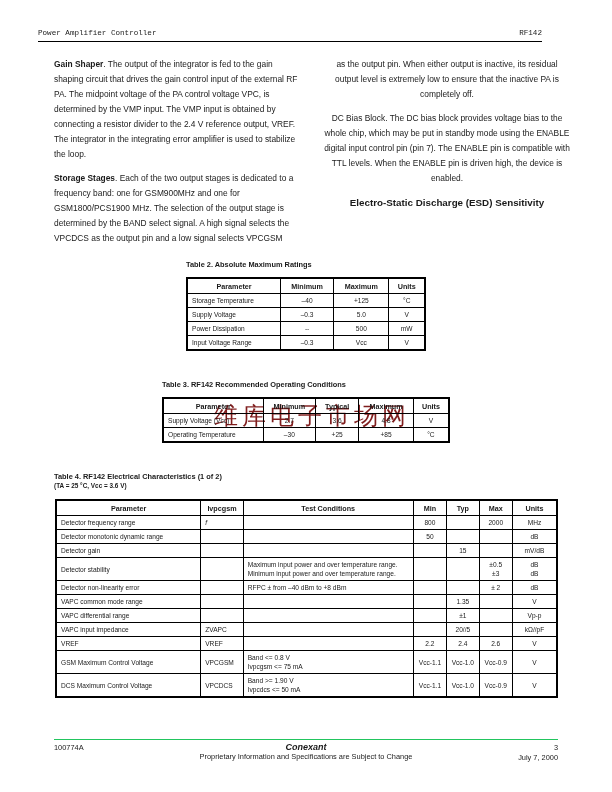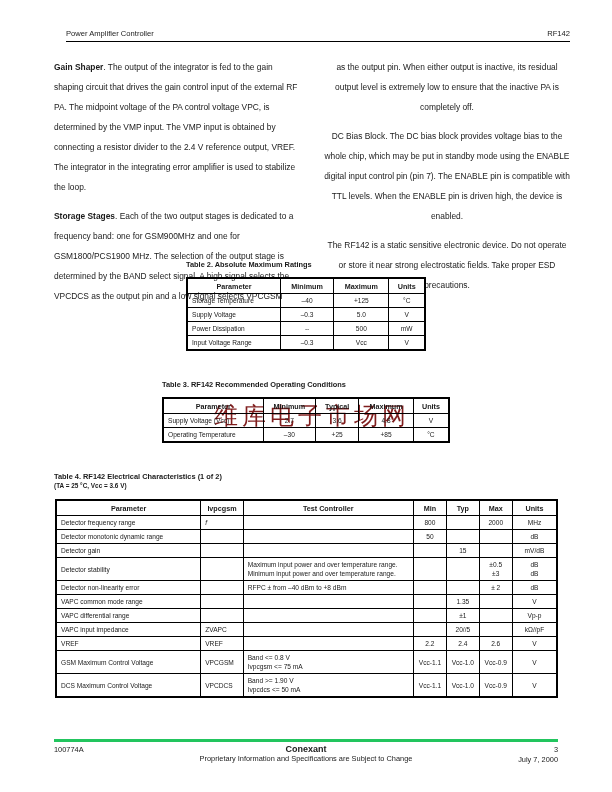--- a/index.html
+++ b/index.html
@@ -1,41 +1,41 @@
 <!DOCTYPE html>
 <html><head>
 <meta charset="utf-8">
 <style>
   html, body { margin: 0; padding: 0; background: #ffffff; }
   body { width: 612px; height: 792px; position: relative; overflow: hidden;
          font-family: "Liberation Sans", sans-serif; color: #1a1a1a; }
-  .hdr { position: absolute; left: 66px; top: 27px; width: 504px; height: 14px;
-         font-size: 7.6px; border-bottom: 1px solid #000; }
+  .hdr { position: absolute; left: 38px; top: 27px; width: 504px; height: 14px;
+         font-size: 7.6px; border-bottom: 1px solid #000; font-family: Liberation Mono, monospace; }
   .hdr .l { position: absolute; left: 0; top: 2px; }
   .hdr .r { position: absolute; right: 0; top: 2px; }
-  .col { position: absolute; top: 57px; width: 246px; font-size: 8.4px; line-height: 20px; }
+  .col { position: absolute; top: 57px; width: 246px; font-size: 8.4px; line-height: 15px; }
   .col p { margin: 0 0 9px 0; }
   .col b { font-weight: bold; }
   .col h3 { font-size: 9.8px; font-weight: bold; margin: 3px 0 7px 0; }
   .col-left { left: 54px; }
   .col-right { left: 324px; text-align: center; }
   .cap { position: absolute; font-size: 7.4px; font-weight: bold; text-align: left; }
   .cap .sub { font-size: 6.4px; display: block; margin-top: 1px; }
   table { position: absolute; border-collapse: collapse; font-size: 6.6px; padding-left: 48px; }
   th, td { border: 0.8px solid #000; padding: 0 4px; height: 13px; }
   th { font-weight: bold; font-size: 7.2px; text-align: center; height: 14px; }
   td.c { text-align: center; }
   td.tall { height: 22px; }
   table.thick { border: 2px solid #000; }
   table.thick th { border-bottom: 1.5px solid #000; }
   .ftr { position: absolute; left: 54px; top: 739px; width: 504px; height: 26px;
-         border-top: 3px solid #22c55e; font-size: 7.4px; }
+         border-top: 1px solid #22c55e; font-size: 7.4px; }
   .ftr .l { position: absolute; left: 0; top: 3px; }
   .ftr .c { position: absolute; left: 0; right: 0; top: 2px; text-align: center; }
-  .ftr .c .brand { font-weight: bold; font-size: 9px; display: block; }
+  .ftr .c .brand { font-weight: bold; font-size: 9px; display: block; font-style: italic; }
   .ftr .r { position: absolute; right: 0; top: 3px; text-align: right; line-height: 10px; }
   .wm { position: absolute; left: 214px; top: 372px; font-size: 24px; color: #7f1d1d;
         letter-spacing: 4px; font-family: "DejaVu Serif", serif; z-index: 0; margin-top: 28px; }
   .two { display: block; line-height: 9px; }
 </style>
 </head>
 <body>
 
 <div class="hdr">
   <span class="l">Power Amplifier Controller</span>
@@ -43,21 +43,21 @@
 </div>
 
 <div class="col col-left">
   <p><b>Gain Shaper</b><span>. The output of the integrator is fed to the gain shaping circuit that drives the gain control input of the external RF PA. The midpoint voltage of the PA control voltage VPC, is determined by the VMP input. The VMP input is obtained by connecting a resistor divider to the 2.4 V reference output, VREF. The integrator in the integrating error amplifier is used to stabilize the loop.</span></p>
   <p><b>Storage Stages</b><span>. Each of the two output stages is dedicated to a frequency band: one for GSM900MHz and one for GSM1800/PCS1900 MHz. The selection of the output stage is determined by the BAND select signal. A high signal selects the VPCDCS as the output pin and a low signal selects VPCGSM</span></p>
 </div>
 
 <div class="col col-right">
   <p>as the output pin. When either output is inactive, its residual output level is extremely low to ensure that the inactive PA is completely off.</p>
   <p>DC Bias Block. The DC bias block provides voltage bias to the whole chip, which may be put in standby mode using the ENABLE digital input control pin (pin 7). The ENABLE pin is compatible with TTL levels. When the ENABLE pin is driven high, the device is enabled.</p>
-  <p>The RF142 is a static sensitive electronic device. Do not operate or store it near strong electrostatic fields. Take proper ESD precautions.</p>
+  <h3>Electro-Static Discharge (ESD) Sensitivity</h3>
 </div>
 
 <div class="wm">维库电子市场网</div>
 
 <div class="cap" style="left:186px; top:260px; width:240px;">Table 2. Absolute Maximum Ratings</div>
 <table class="thick" style="left:186px; top:277px; width:240px;">
   <thead>
       <tr id="t2h">
         <th>Parameter</th>
         <th>Minimum</th>
@@ -133,21 +133,21 @@
       <col style="width:168px">
     <col style="width:33px">
       <col style="width:32px">
       <col style="width:33px">
       <col style="width:44px">
   </colgroup>
   <thead>
       <tr id="t4h">
         <th>Parameter</th>
         <th>Ivpcgsm</th>
-        <th>Test Controller</th>
+        <th>Test Conditions</th>
         <th>Min</th>
         <th>Typ</th>
         <th>Max</th>
         <th>Units</th>
       </tr>
     </thead>
   <tbody id="t4b">
       <tr>
         <td>Detector frequency range</td>
         <td style="font-style: italic;"><span>f</span></td>

